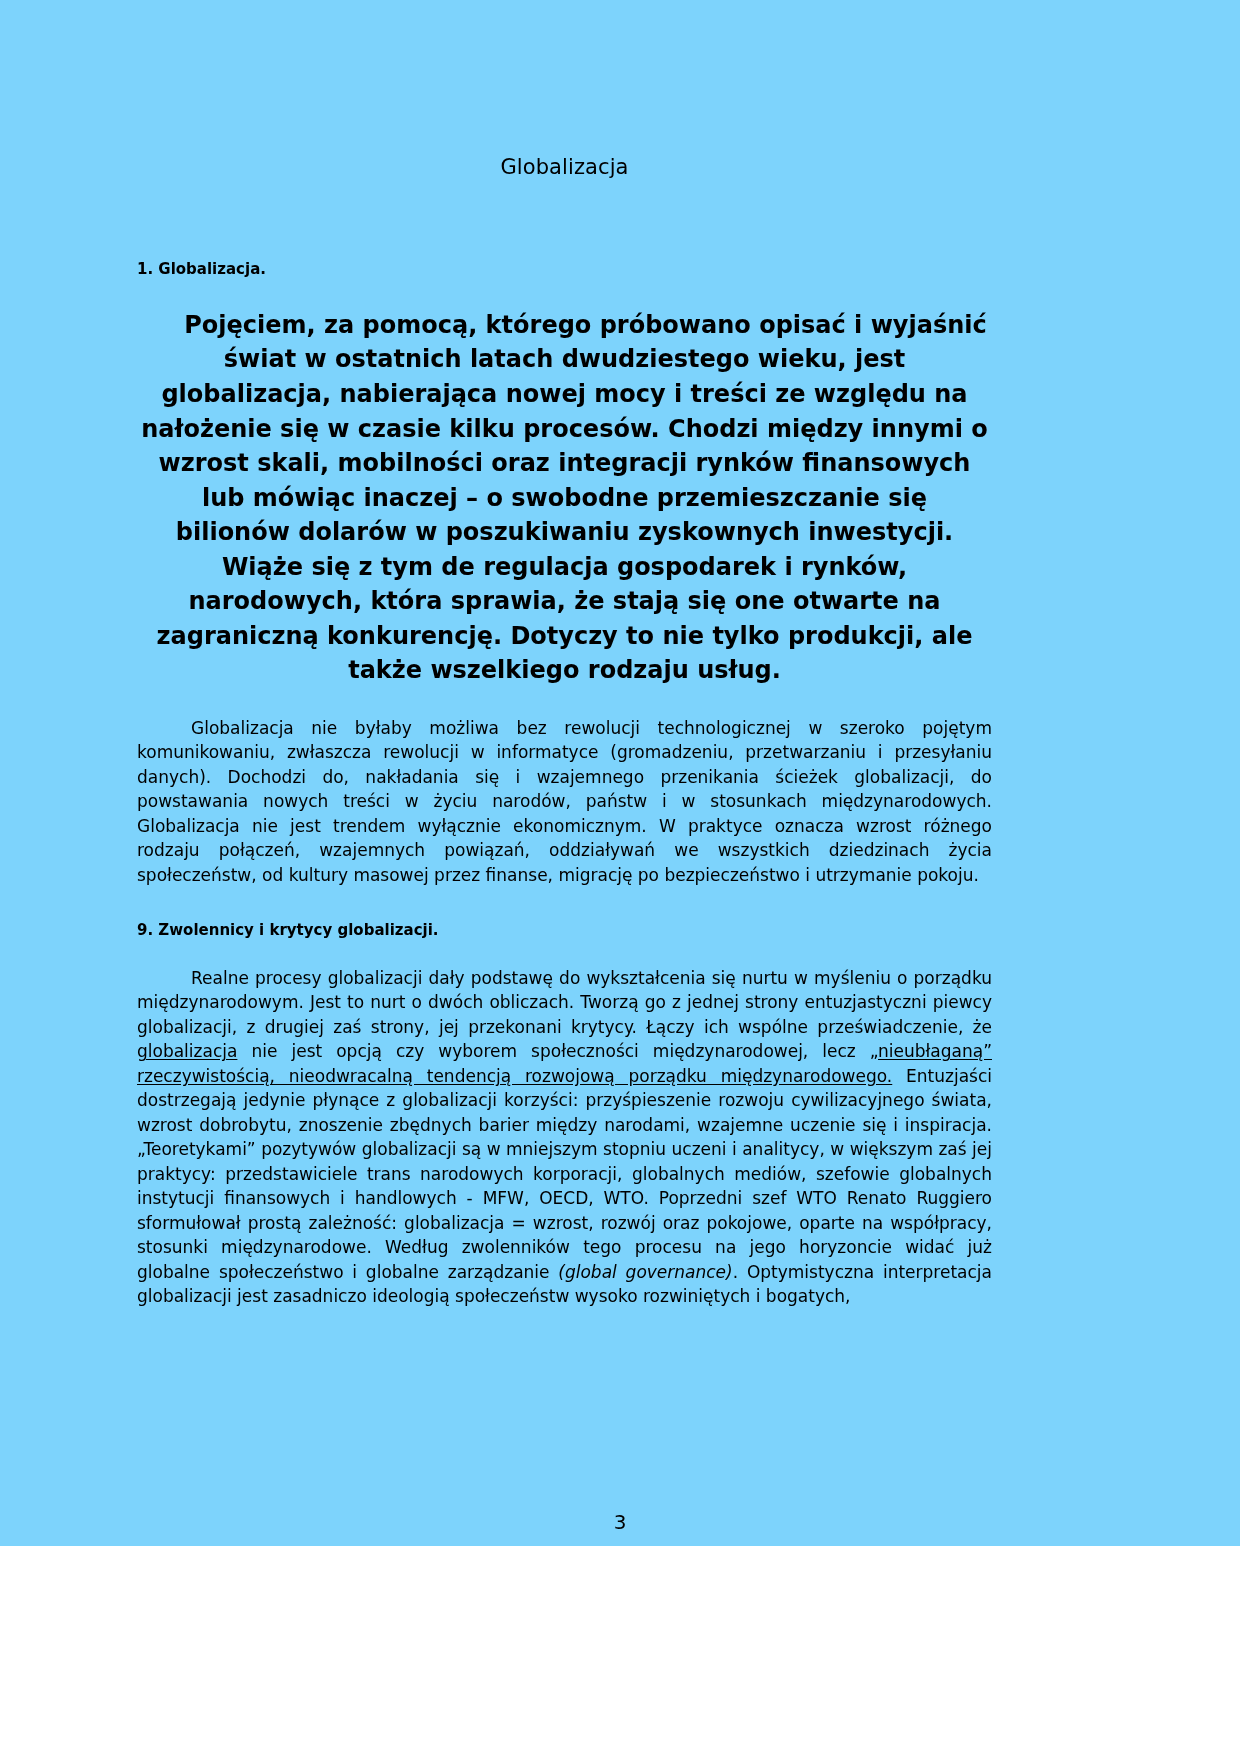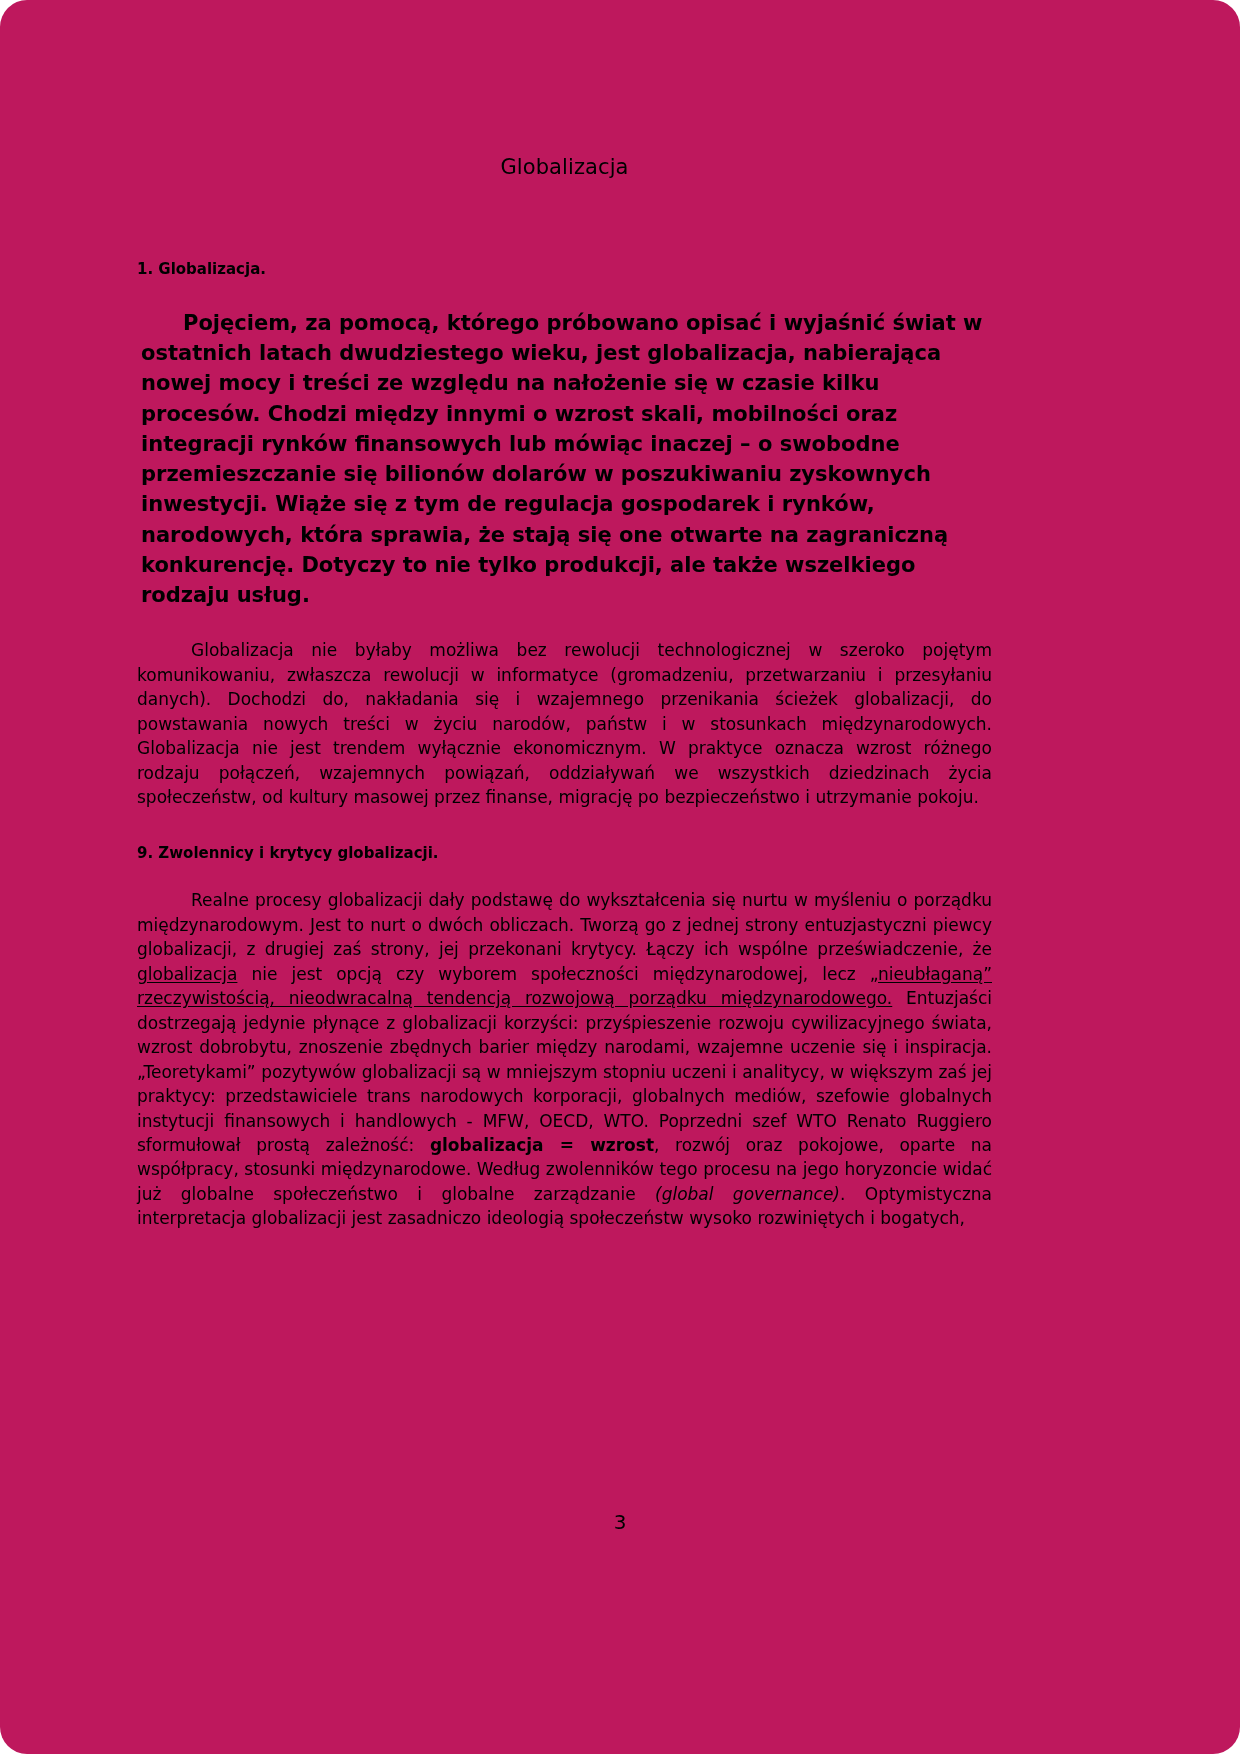--- a/index.html
+++ b/index.html
@@ -7,25 +7,24 @@
     padding: 0;
     background: #ffffff;
   }
   body {
     font-family: "DejaVu Sans", sans-serif;
     color: #000000;
   }
   .page {
     position: relative;
     width: 1240px;
-    height: 1754px;
-    background: #be185d;
+    height: 1546px;
+    background: #7dd3fc;
     box-sizing: border-box;
     overflow: hidden;
-    border-radius: 27px;
   }
   .content {
     position: absolute;
     left: 137px;
     top: 0;
     width: 855px;
   }
 
   
   .doc-header {
@@ -42,42 +41,43 @@
     font-size: 15px;
     line-height: 1.25;
     text-align: left;
   }
   .heading-1 { margin-top: 80px; }
   .heading-2 { margin-top: 34px; }
 
   
   .lead-para {
     font-weight: bold;
-    font-size: 21px;
+    font-size: 24px;
     line-height: 1.44;
+    text-align: center;
     margin-top: 29px;
     margin-left: 4px;
     margin-right: 4px;
   }
   .lead-para .indent { display: inline-block; width: 42px; }
 
   
   .body-para {
     font-size: 17px;
     line-height: 1.44;
     text-align: justify;
     text-justify: inter-word;
     margin-top: 28px;
   }
   .body-para .indent { display: inline-block; width: 54px; }
 
   .body-para.tight { margin-top: 26px; }
 
   u.uline { text-decoration: underline; text-underline-offset: 2px; }
-  b.bold  { font-weight: bold; }
+  b.bold  { font-weight: normal; }
   i.ital  { font-style: italic; }
 
   .page-number {
     position: absolute;
     left: 0;
     right: 0;
     top: 1512px;
     text-align: center;
     font-size: 20px;
     line-height: 1;

